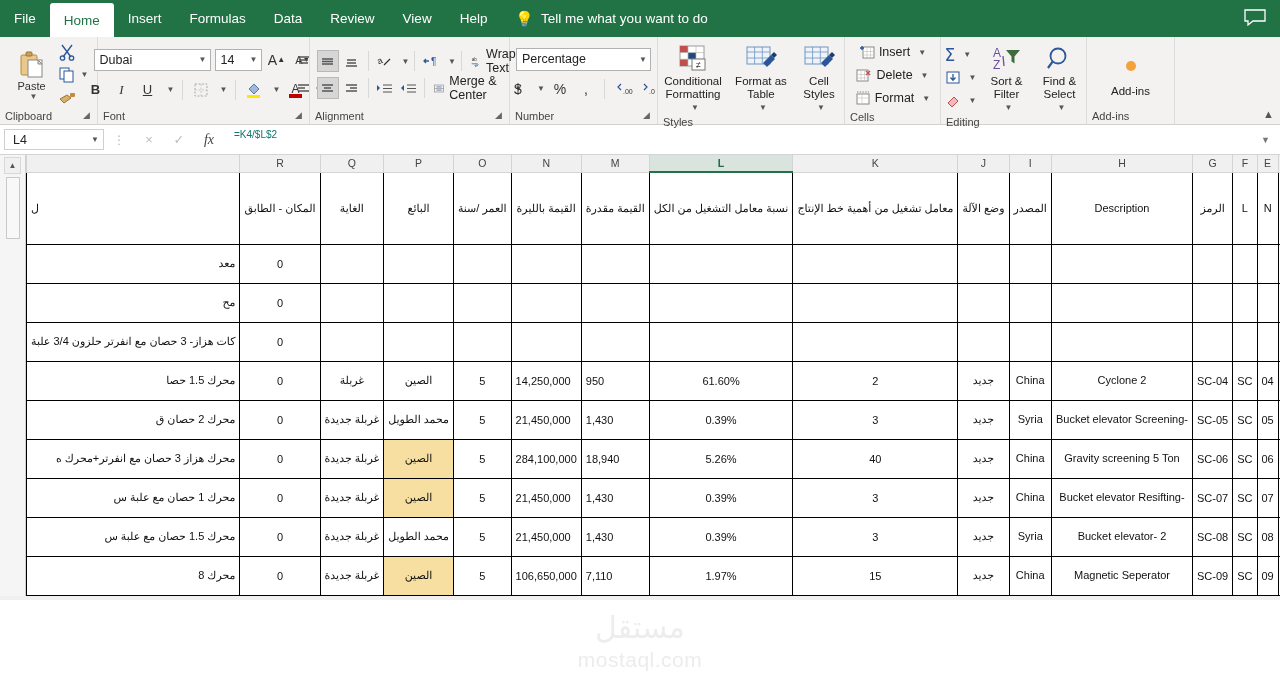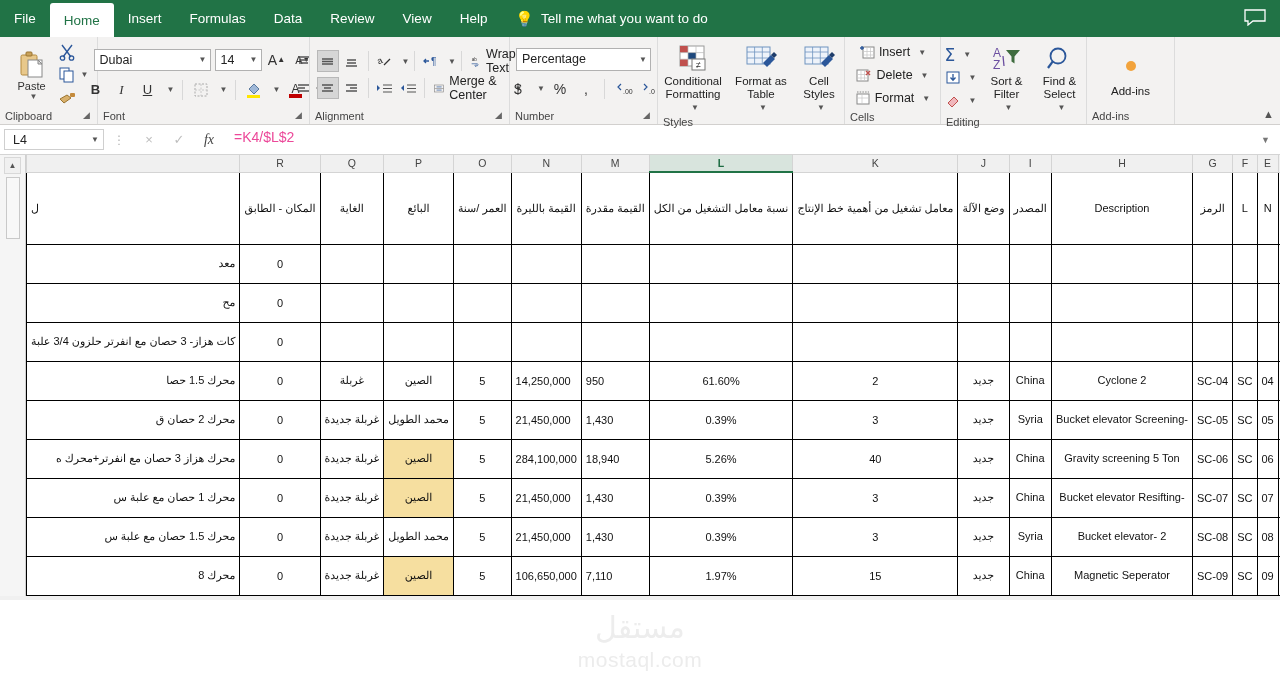--- a/index.html
+++ b/index.html
@@ -114,21 +114,21 @@
   .namebox {
     width: 100px; height: 21px; border: 1px solid #cfcfcf; background: #fff;
     display: flex; align-items: center; justify-content: space-between;
     padding: 0 4px 0 8px; font-size: 12.5px; color: #222;
   }
   .fbdots { color: #b5b5b5; font-size: 12px; padding: 0 9px; letter-spacing: 0; }
   .fbbtn { width: 30px; text-align: center; font-size: 13px; color: #bdbdbd; }
   .fbbtn.fx { color: #444; font-style: italic; font-family: "Liberation Serif", serif; font-size: 14px; }
   .finput {
     flex: 1; height: 22px; border: none; outline: none;
-    font-size: 14px; color: #ec4899; padding-left: 10px;
+    font-size: 10px; color: #0f766e; padding-left: 10px;
     background: transparent;
   }
   .fbar-caret { color: #777; font-size: 9px; padding: 0 6px; }
 
   
   .gridwrap { position: relative; height: 545px; background: #fff; display: flex; }
   .rowgutter {
     width: 26px; background: #f5f5f5; border-right: 1px solid #d0d0d0;
     display: flex; flex-direction: column; align-items: center;
   }

